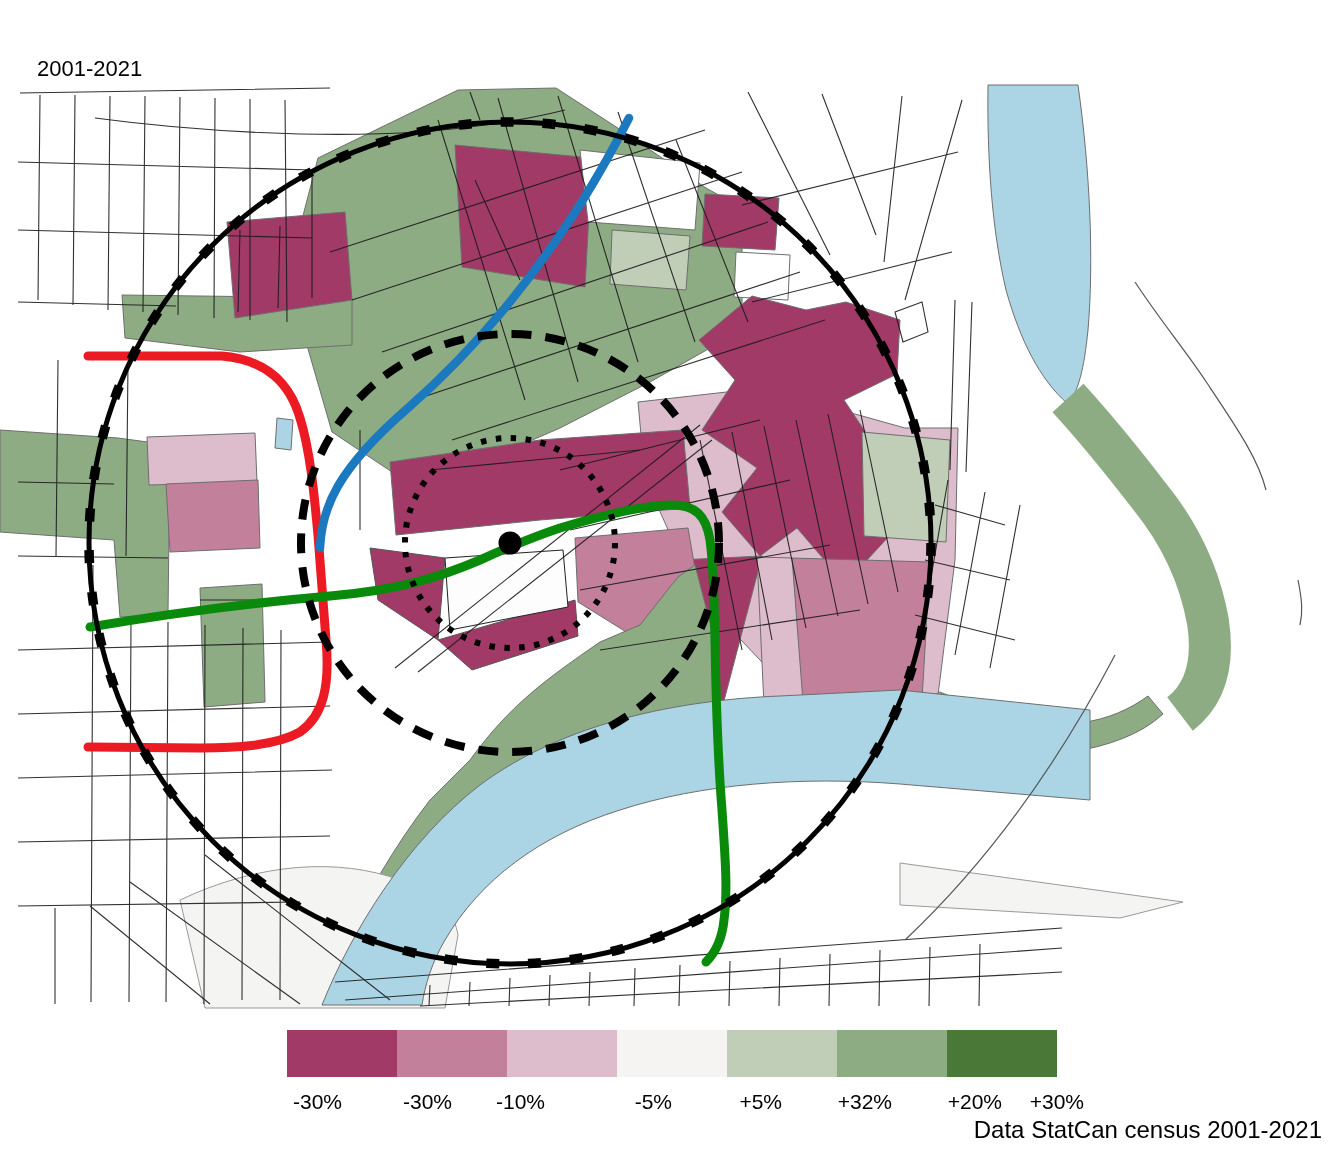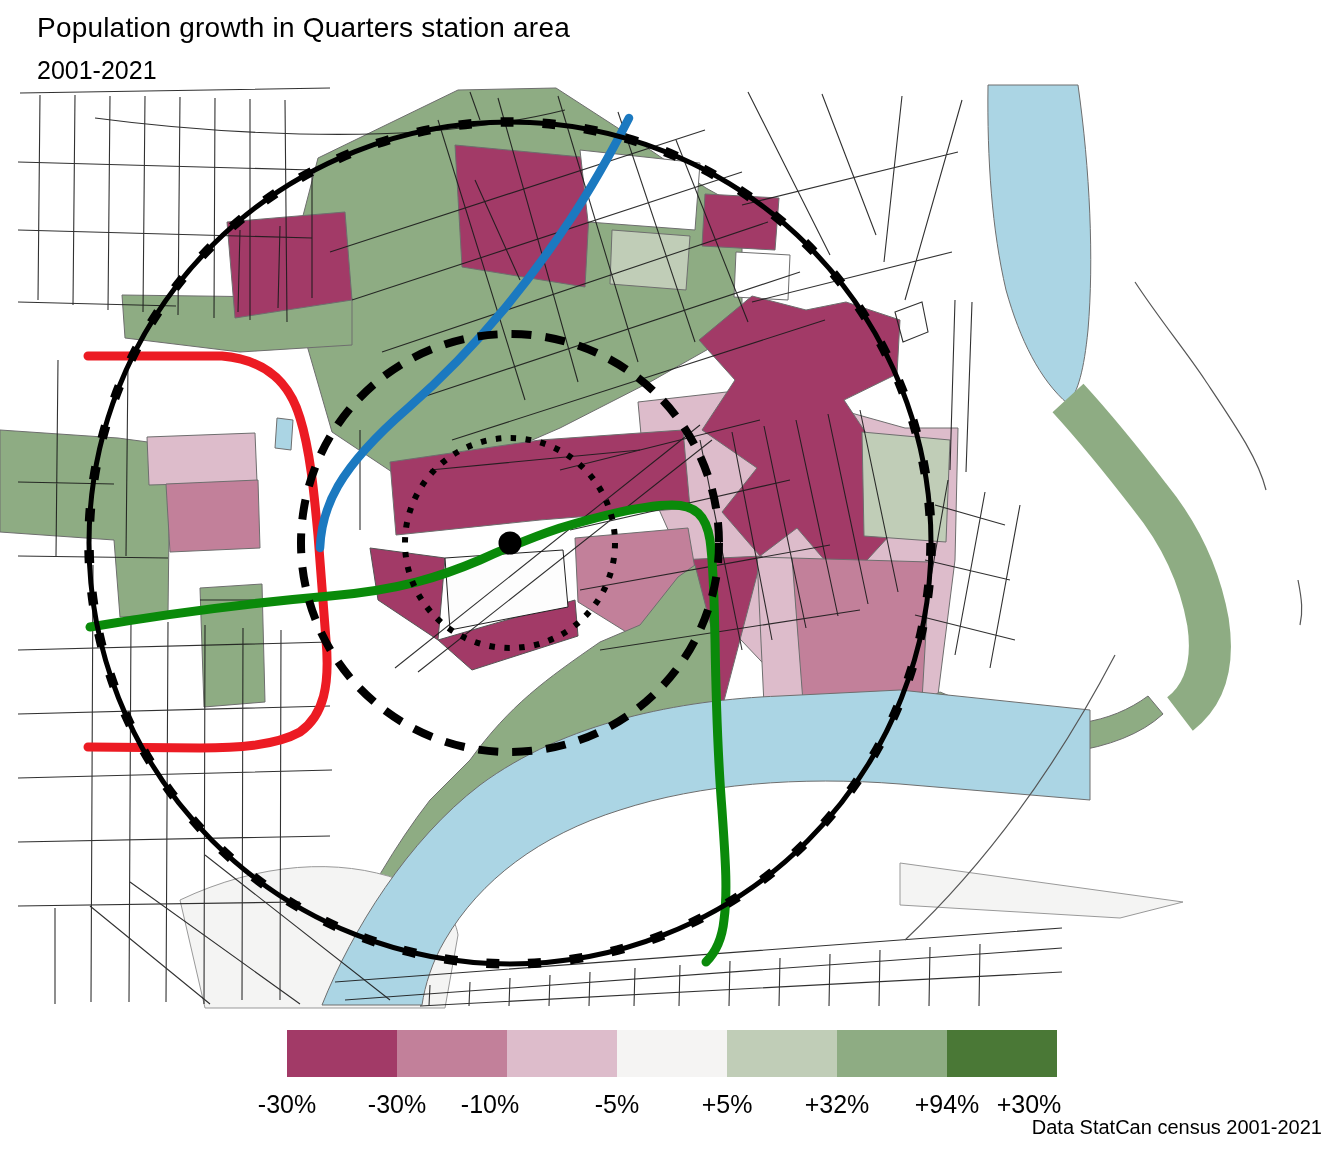--- a/index.html
+++ b/index.html
@@ -1,33 +1,32 @@
 <!DOCTYPE html>
 <html><head>
 <meta charset="utf-8">
 <style>
   html,body{margin:0;padding:0;background:#fff;}
   #canvas{position:relative;width:1344px;height:1152px;background:#ffffff;overflow:hidden;
           font-family:"Liberation Sans", sans-serif;color:#000;}
   #page-title{position:absolute;left:37px;top:12px;font-size:28px;font-weight:500;letter-spacing:.2px;}
-  #page-subtitle{position:absolute;left:37px;top:56px;font-size:25px;font-weight:400;}
+  #page-subtitle{position:absolute;left:37px;top:56px;font-size:22px;font-weight:400;}
   #map-svg{position:absolute;left:0;top:80px;}
   .legend{position:absolute;left:0;top:1028px;width:1344px;height:100px;}
   .legend-bar{position:absolute;left:287px;top:2px;width:770px;height:47px;display:flex;}
   .legend-swatch{flex:1 1 auto;height:47px;}
-  .legend-label{position:absolute;top:62px;width:110px;margin-left:-55px;text-align:center;
-                font-size:25px;white-space:nowrap;}
-  #attribution{position:absolute;right:22px;top:1116px;font-size:20px;}
+  .legend-label{position:absolute;top:62px;width:110px;margin-left:-55px;text-align:right;
+                font-size:21px;white-space:nowrap;}
+  #attribution{position:absolute;right:22px;top:1116px;font-size:24px;}
 </style>
 </head>
 <body>
 
 <div id="canvas">
 
-  <div id="page-title">Population growth in Quarters station area</div>
   <div id="page-subtitle">2001-2021</div>
 
   <svg id="map-svg" width="1344" height="930" viewBox="0 80 1344 930" xmlns="http://www.w3.org/2000/svg">
 
     <g stroke="#6e6e6e" stroke-width="1">
 
       <path fill="#8EAC83" d="M318,78 L458,10 L556,8 L624,52 L706,108 L742,128 L742,250 L650,302 L560,348 L468,388 L392,392 L332,352 L306,262 L291,182 Z" transform="translate(0,80)"></path>
 
       <path fill="#A23A67" d="M455,150 L592,163 L585,292 L462,272 Z" transform="translate(0,-5)"></path>
       <path fill="#ffffff" stroke="#6e6e6e" d="M580,150 L700,163 L695,230 L588,222 Z"></path>
@@ -122,18 +121,18 @@
       <div class="legend-swatch" style="background: rgb(192, 205, 183);"></div>
       <div class="legend-swatch" style="background: rgb(142, 172, 131);"></div>
       <div class="legend-swatch" style="background: rgb(74, 120, 54);"></div>
     </div>
     <span class="legend-label" style="left:287px">-30%</span>
     <span class="legend-label" style="left:397px">-30%</span>
     <span class="legend-label" style="left:490px">-10%</span>
     <span class="legend-label" style="left:617px">-5%</span>
     <span class="legend-label" style="left:727px">+5%</span>
     <span class="legend-label" style="left:837px">+32%</span>
-    <span class="legend-label" style="left:947px">+94%</span>
+    <span class="legend-label" style="left:947px">+20%</span>
     <span class="legend-label" style="left:1029px">+30%</span>
   </div>
 
   <div id="attribution">Data StatCan census 2001-2021</div>
 </div>
 
 </body></html>

